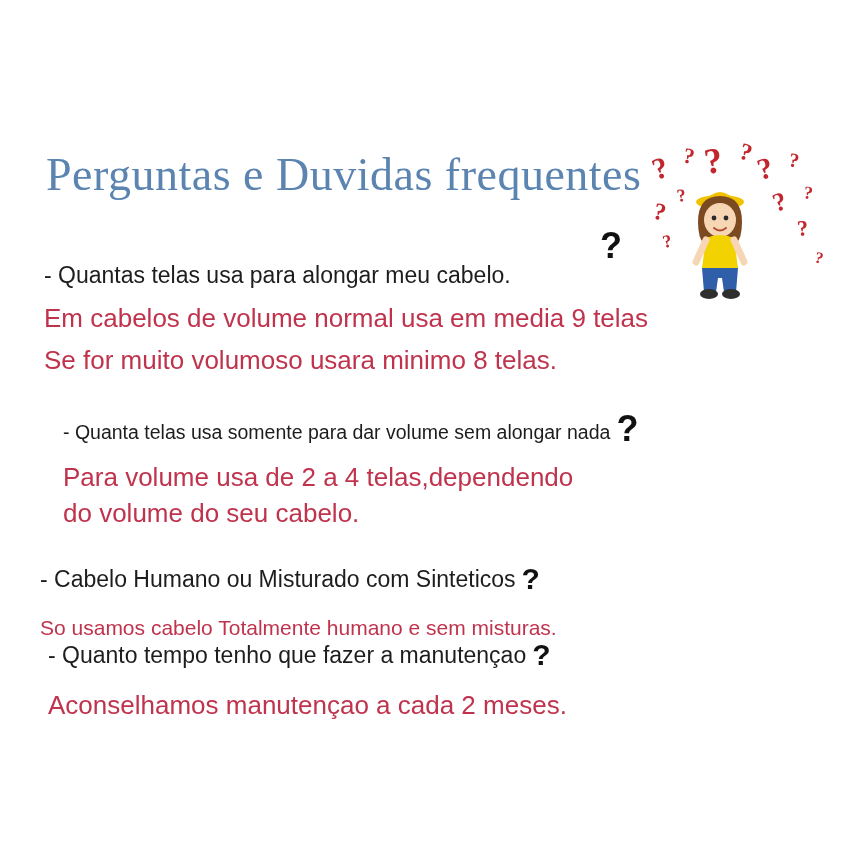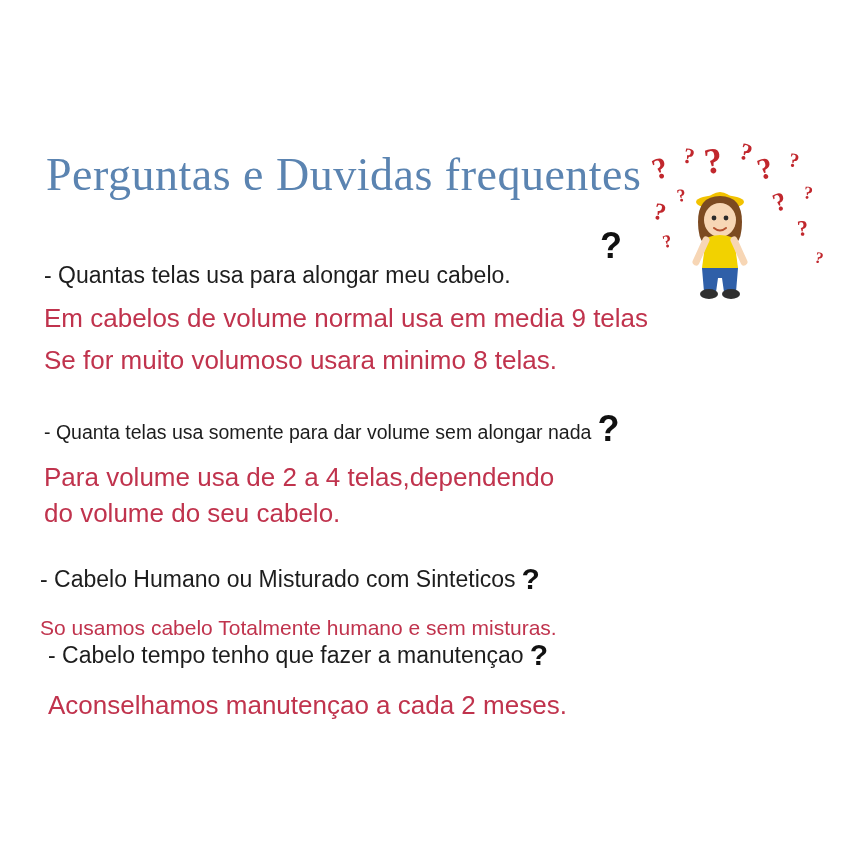--- a/index.html
+++ b/index.html
@@ -77,21 +77,21 @@
   }
   .qmark.big {
     font-size: 36px;
   }
 
   
   #block1 { top: 262px; }
   #block1 .answer { margin-top: 14px; }
   #block1 .answer + .answer { margin-top: 8px; }
 
-  #block2 { top: 408px; }
+  #block2 { top: 408px; margin-left: 19px; }
   #block2 .answer { margin-top: 12px; }
   #block2 .answer + .answer { margin-top: 2px; }
 
   #block3 { top: 542px; left: 40px; margin-top: 20px; }
   #block3 .answer { margin-top: 18px; }
 
   #block4 { top: 638px; left: 48px; }
   #block4 .answer { margin-top: 16px; }
 
   .inline-q-float {
@@ -168,17 +168,17 @@
     <div class="answer">Para volume usa de 2 a 4 telas,dependendo</div>
     <div class="answer">do volume do seu cabelo.</div>
   </div>
 
   <div class="qa" id="block3">
     <div class="question"><span>- Cabelo Humano ou Misturado com Sinteticos</span><span class="qmark">?</span></div>
     <div class="answer small">So usamos cabelo Totalmente humano e sem misturas.</div>
   </div>
 
   <div class="qa" id="block4">
-    <div class="question"><span>- Cabelo tempo tenho que fazer a manutençao</span><span class="qmark">?</span></div>
+    <div class="question"><span>- Quanto tempo tenho que fazer a manutençao</span><span class="qmark">?</span></div>
     <div class="answer">Aconselhamos manutençao a cada 2 meses.</div>
   </div>
 
 </div>
 
 </body></html>

